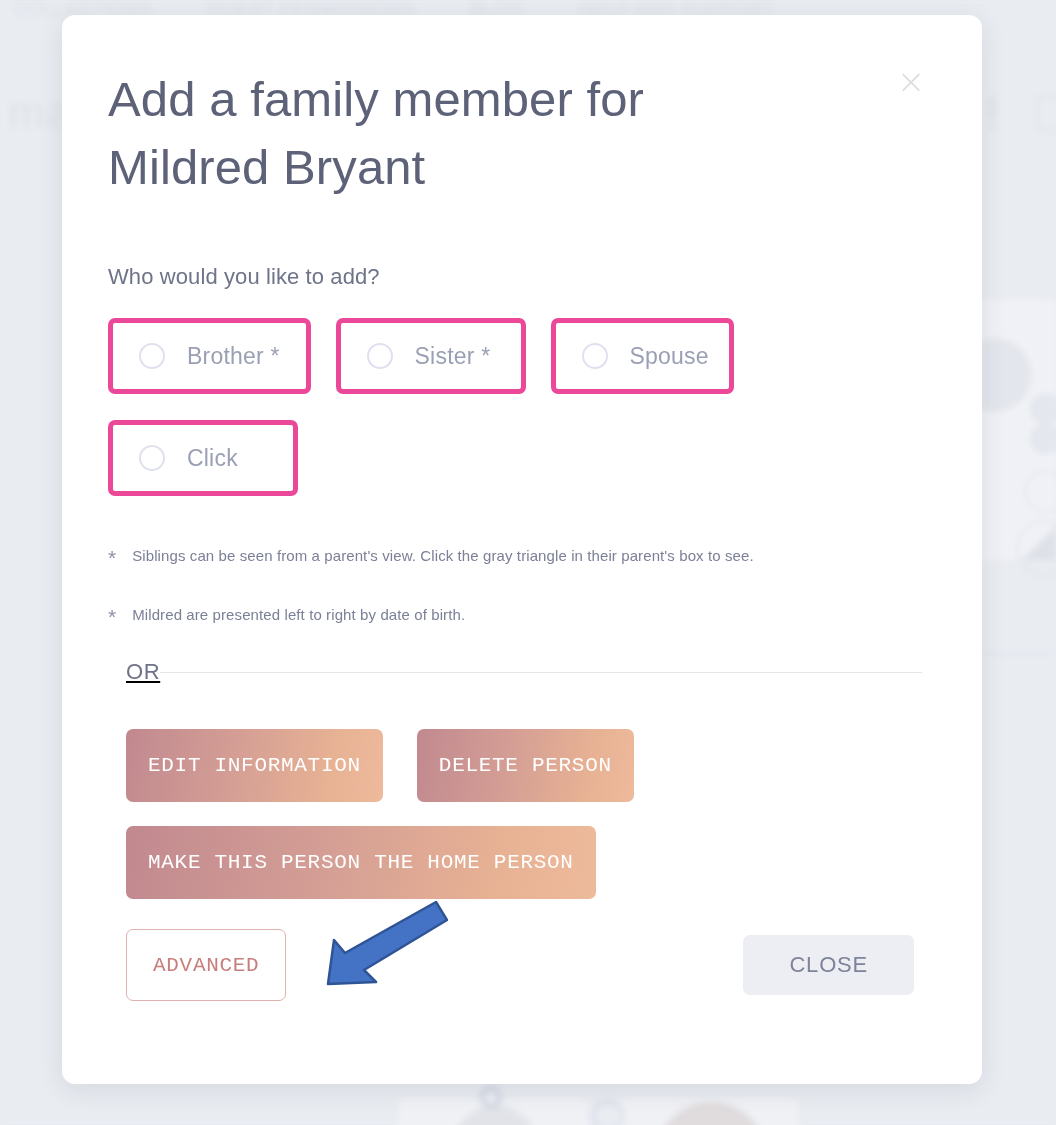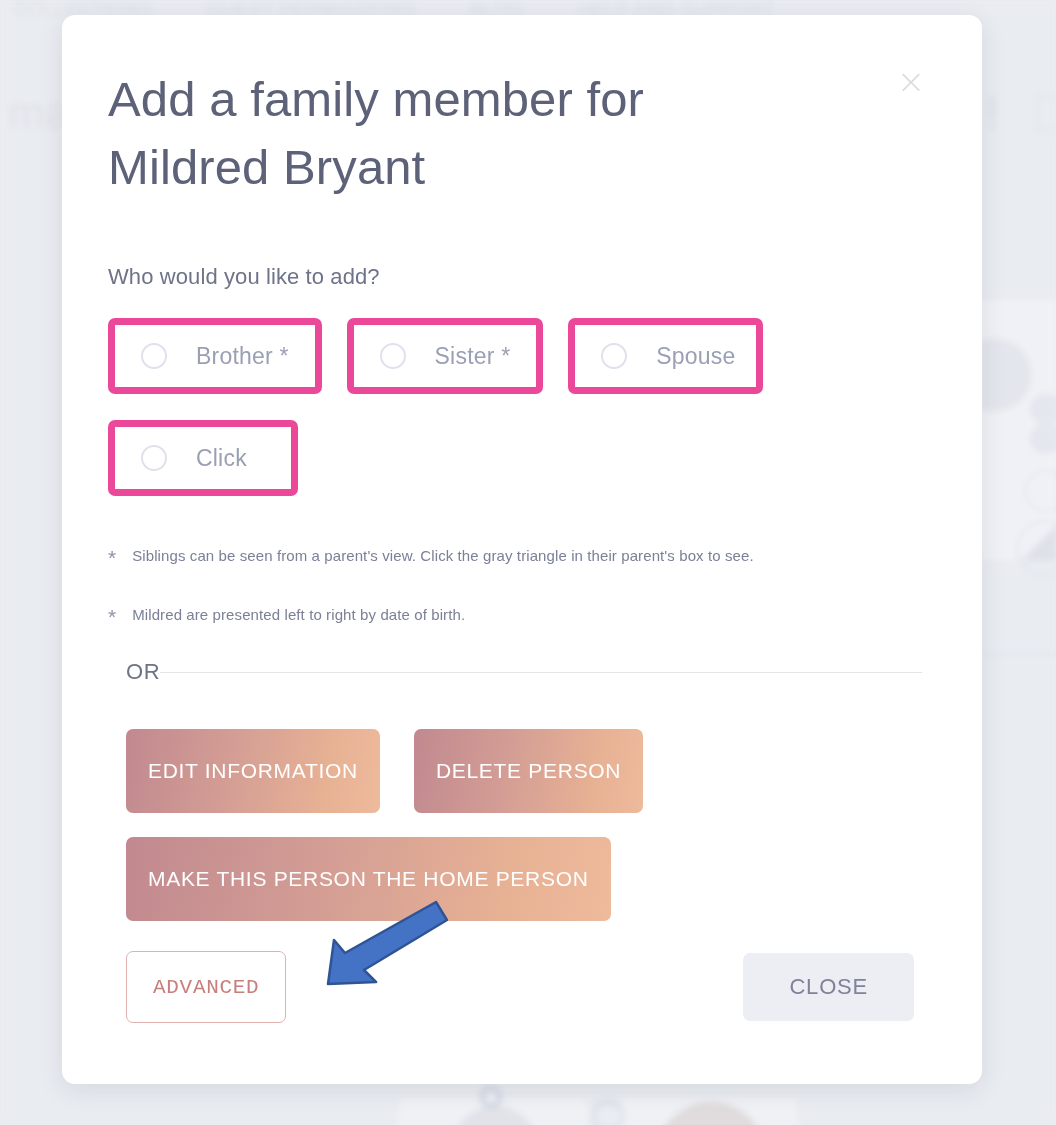--- a/index.html
+++ b/index.html
@@ -234,24 +234,24 @@
     margin-top: 28px;
     display: flex;
     flex-wrap: wrap;
     gap: 26px 25px;
     max-width: 790px;
   }
 
   .option-box {
     display: flex;
     align-items: center;
-    gap: 29px;
+    gap: 22px;
     height: 76px;
     padding: 0 26px;
-    border: 7px solid #ec4899;
+    border: 5px solid #ec4899;
     border-radius: 7px;
     background: #fff;
     cursor: pointer;
     min-width: 190px;
   }
   .option-box.wide { min-width: 0; padding-right: 20px; }
 
   .radio-circle {
     width: 26px;
     height: 26px;
@@ -288,48 +288,49 @@
     color: #7b8097;
     letter-spacing: 0.1px;
   }
 
   #or-row {
     display: flex;
     align-items: center;
     margin-top: 24px;
     margin-left: 18px;
     max-width: 820px;
+    text-decoration: underline;
   }
   #or-label {
     font-size: 22px;
     color: #6e7388;
     letter-spacing: 0.6px;
   }
   #or-rule {
     flex: 1;
     height: 1px;
     background: #e7e4e8;
   }
 
   #action-rows {
     margin-top: 44px;
     margin-left: 18px;
   }
   .action-row { display: flex; gap: 34px; margin-bottom: 24px; }
 
   .grad-button {
-    height: 84px;
+    height: 73px;
     padding: 0 22px;
     border: none;
     border-radius: 7px;
     background: linear-gradient(100deg, #c1898f 0%, #d49e95 42%, #e7b194 78%, #eeba9c 100%);
     color: #ffffff;
     font-size: 21px;
     letter-spacing: 0.7px;
-    font-family: Liberation Sans, sans-serif;
+    font-family: Liberation Mono, monospace;
     display: flex;
     align-items: center;
     cursor: pointer;
   }
 
   #footer-row {
     display: flex;
     align-items: center;
     justify-content: space-between;
     margin-top: 30px;
@@ -344,21 +345,21 @@
     border: 1px solid #dfb2b0;
     border-radius: 7px;
     color: #c77f7c;
     font-size: 21px;
     letter-spacing: 0.7px;
     font-family: Liberation Mono, monospace;
     cursor: pointer;
   }
 
   #close-button {
-    height: 68px;
+    height: 60px;
     padding: 0 46px;
     background: #eceef3;
     border: none;
     border-radius: 7px;
     color: #7e839a;
     font-size: 22px;
     letter-spacing: 0.8px;
     font-family: "Liberation Sans", sans-serif;
     cursor: pointer;
     margin-right: 6px;

